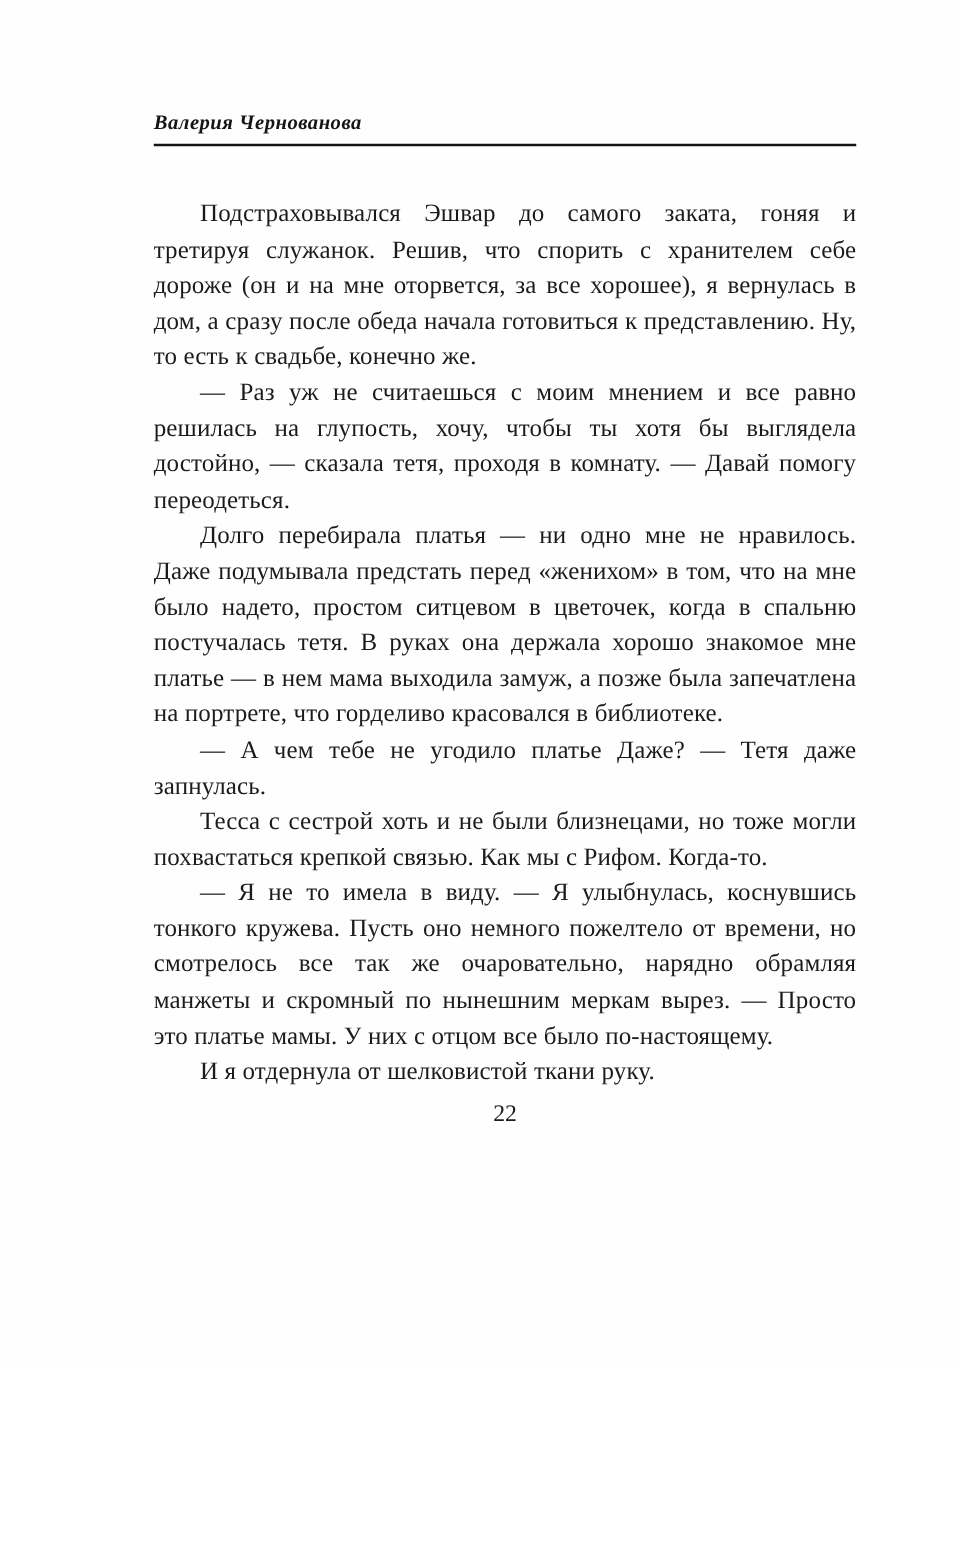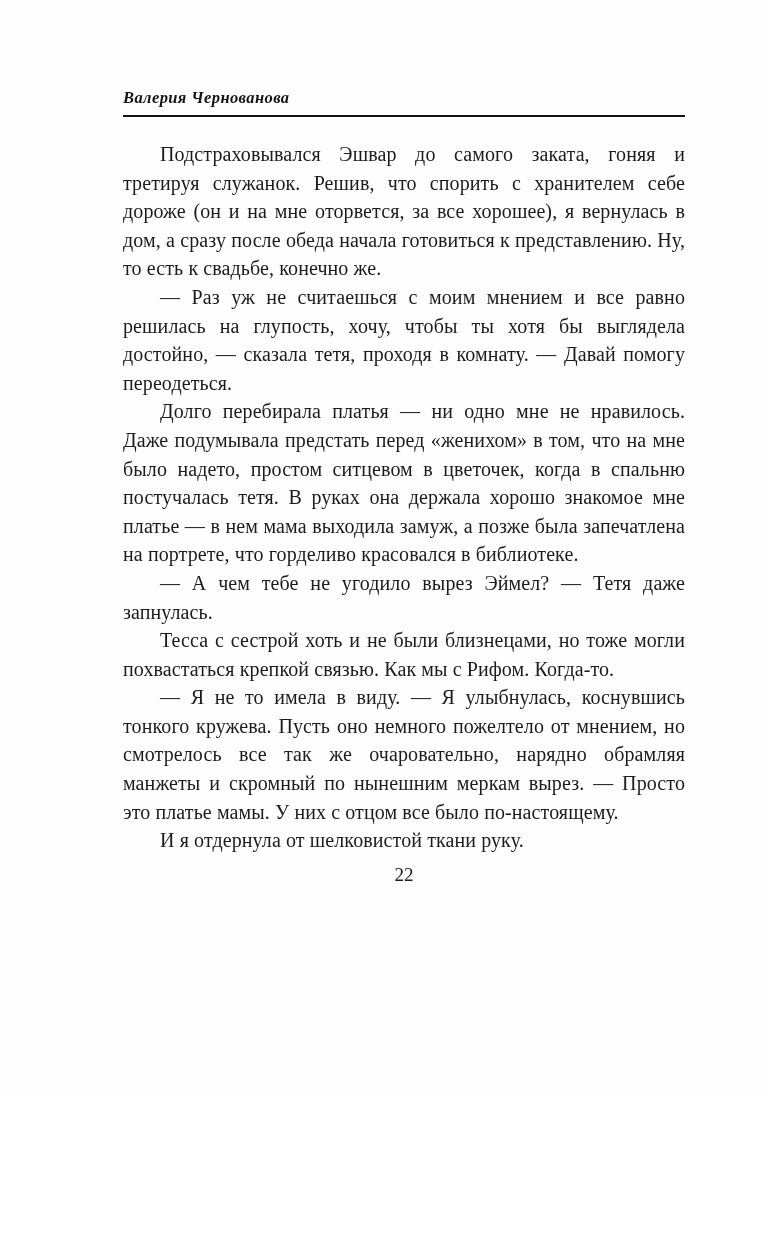--- a/index.html
+++ b/index.html
@@ -30,21 +30,21 @@
     color: #151515;
   }
   .header-rule {
     margin-top: 7px;
     border: none;
     border-top: 2px solid #141414;
     height: 0;
     width: 100%;
   }
   .text-block {
-    margin-top: 23px;
+    margin-top: 40px;
     font-size: 20px;
     line-height: 28.6px;
     text-align: justify;
     letter-spacing: 0.1px;
   }
   .text-block p {
     margin: 0;
     padding: 0;
     text-indent: 37px;
   }
@@ -65,23 +65,23 @@
 
   <header>
     <div class="running-header">Валерия Чернованова</div>
     <div class="header-rule"></div>
   </header>
 
   <main class="text-block">
     <p>Подстраховывался Эшвар до самого заката, гоняя и третируя служанок. Решив, что спорить с хранителем себе дороже (он и на мне оторвется, за все хорошее), я вернулась в дом, а сразу после обеда начала готовиться к представлению. Ну, то есть к свадьбе, конечно же.</p>
     <p>— Раз уж не считаешься с моим мнением и все равно решилась на глупость, хочу, чтобы ты хотя бы выглядела достойно, — сказала тетя, проходя в комнату. — Давай помогу переодеться.</p>
     <p>Долго перебирала платья — ни одно мне не нравилось. Даже подумывала предстать перед «женихом» в том, что на мне было надето, простом ситцевом в цветочек, когда в спальню постучалась тетя. В руках она держала хорошо знакомое мне платье — в нем мама выходила замуж, а позже была запечатлена на портрете, что горделиво красовался в библиотеке.</p>
-    <p>— А чем тебе не угодило вырез Эймел? — Тетя даже запнулась.</p>
+    <p>— А чем тебе не угодило платье Даже? — Тетя даже запнулась.</p>
     <p>Тесса с сестрой хоть и не были близнецами, но тоже могли похвастаться крепкой связью. Как мы с Рифом. Когда-то.</p>
-    <p>— Я не то имела в виду. — Я улыбнулась, коснувшись тонкого кружева. Пусть оно немного пожелтело от мнением, но смотрелось все так же очаровательно, нарядно обрамляя манжеты и скромный по нынешним меркам вырез. — Просто это платье мамы. У них с отцом все было по-настоящему.</p>
+    <p>— Я не то имела в виду. — Я улыбнулась, коснувшись тонкого кружева. Пусть оно немного пожелтело от времени, но смотрелось все так же очаровательно, нарядно обрамляя манжеты и скромный по нынешним меркам вырез. — Просто это платье мамы. У них с отцом все было по-настоящему.</p>
     <p>И я отдернула от шелковистой ткани руку.</p>
   </main>
 
   <footer class="page-footer">
     <span class="page-number">22</span>
   </footer>
 
 </div>
 
 </body></html>

